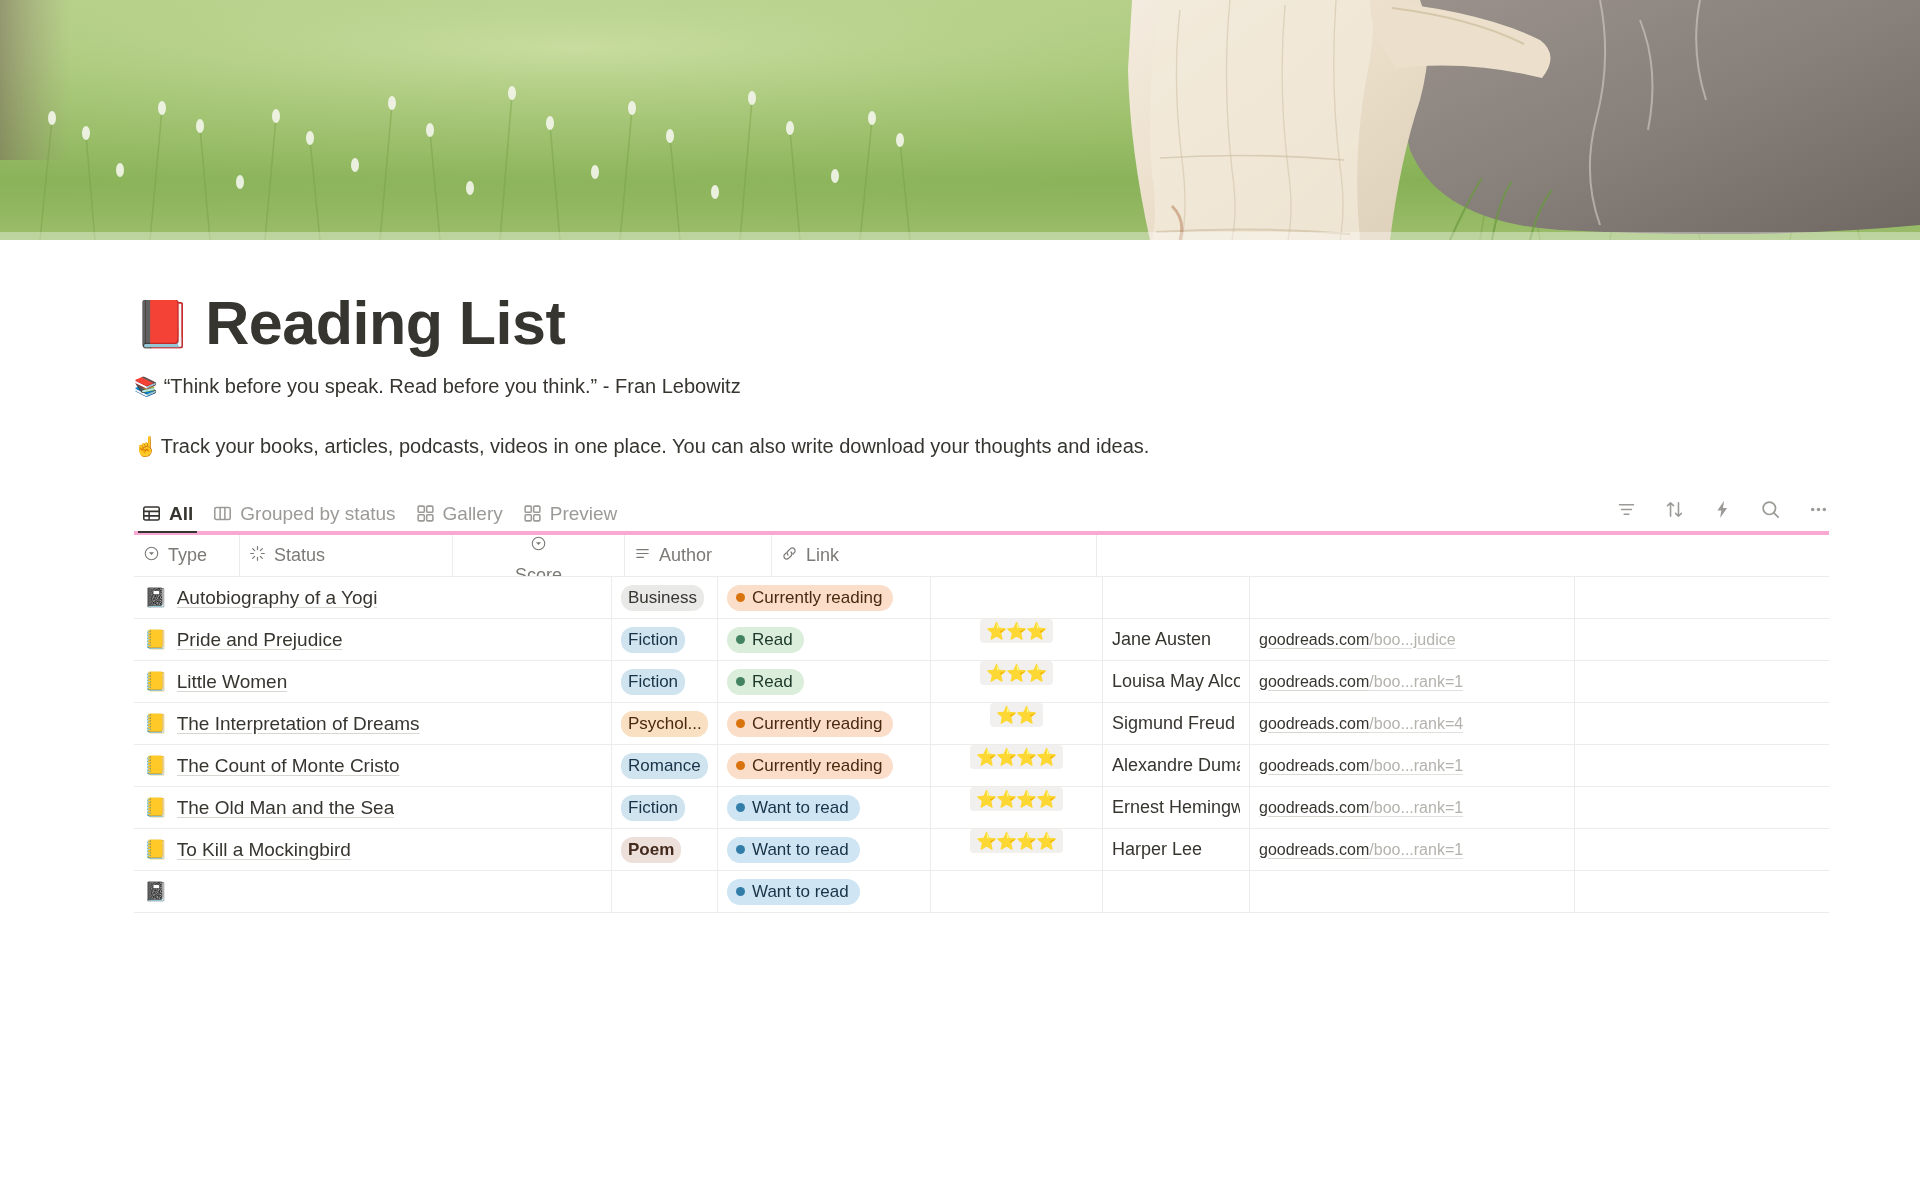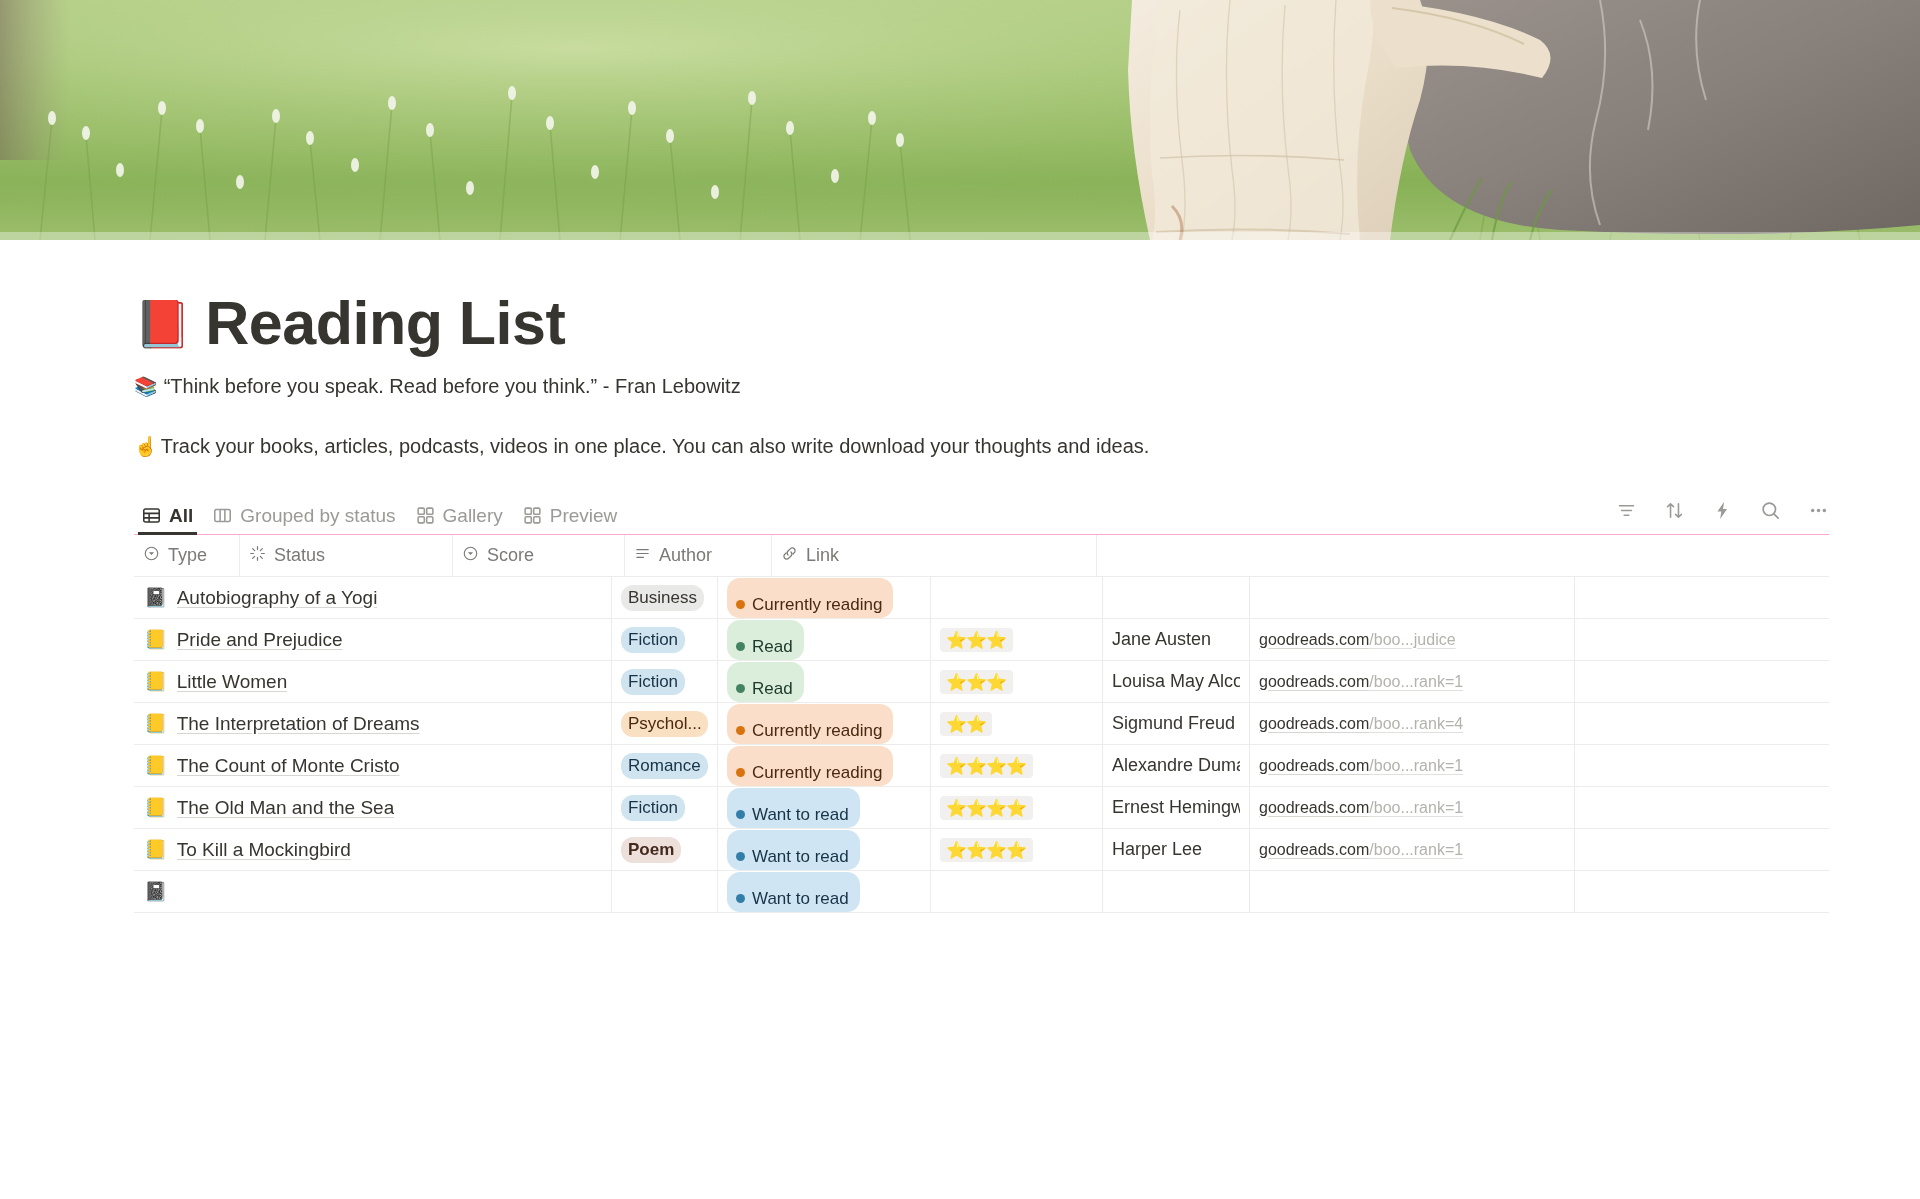--- a/index.html
+++ b/index.html
@@ -74,21 +74,21 @@
   }
   .desc-emoji { font-size: 19px; font-family: "DejaVu Sans", sans-serif; }
 
   
   .viewbar {
     margin-top: 32px;
     display: flex;
     align-items: center;
     justify-content: space-between;
     height: 42px;
-    border-bottom: 1px solid #f9a8d4;
+    border-bottom: 4px solid #f9a8d4;
     width: 1695px;
   }
   .views { display: flex; align-items: flex-end; height: 42px; gap: 4px; }
   .view-tab {
     display: flex;
     align-items: center;
     gap: 8px;
     padding: 0 8px 9px 8px;
     font-size: 19px;
     color: #9b9a97;
@@ -142,21 +142,21 @@
     font-size: 18px;
     color: #37352f;
     overflow: hidden;
     white-space: nowrap;
   }
   .tcell:last-child { border-right: none; }
 
   .c-name  { width: 478px; min-width: 478px; }
   .c-type  { width: 106px; min-width: 106px; }
   .c-status{ width: 213px; min-width: 213px; }
-  .c-score { width: 172px; min-width: 172px; }
+  .c-score { width: 172px; min-width: 172px; flex-direction: column; }
   .c-author{ width: 147px; min-width: 147px; }
   .c-link  { width: 325px; min-width: 325px; }
   .c-extra { width: 254px; min-width: 254px; border-right: none; }
 
   .name-cell { gap: 9px; padding-left: 10px; }
   .row-icon { font-size: 19px; font-family: "DejaVu Sans", sans-serif; line-height: 1; }
   .row-title {
     text-decoration: underline;
     text-decoration-color: #d8d6d1;
     text-underline-offset: 3px;
@@ -181,21 +181,21 @@
   .tag-gray   { background: #e9e9e7; color: #37352f; }
   .tag-blue   { background: #cfe4ef; color: #183347; }
   .tag-orange { background: #fae0c3; color: #49290f; }
   .tag-pink   { background: #eddfd9; color: #442a1e; font-weight: bold; }
 
   .pill {
     display: inline-flex;
     align-items: center;
     gap: 7px;
     border-radius: 13px;
-    padding: 16px 11px 2px 9px;
+    padding: 2px 11px 2px 9px;
     font-size: 17px;
     line-height: 22px;
     white-space: nowrap;
   }
   .dot { width: 9px; height: 9px; border-radius: 50%; display: inline-block; flex: 0 0 auto; }
   .pill-orange { background: #fadec9; color: #49290f; }
   .pill-orange .dot { background: #d9730d; }
   .pill-green  { background: #dbeddb; color: #1c3829; }
   .pill-green .dot { background: #448361; }
   .pill-blue   { background: #cfe5f3; color: #183347; }

